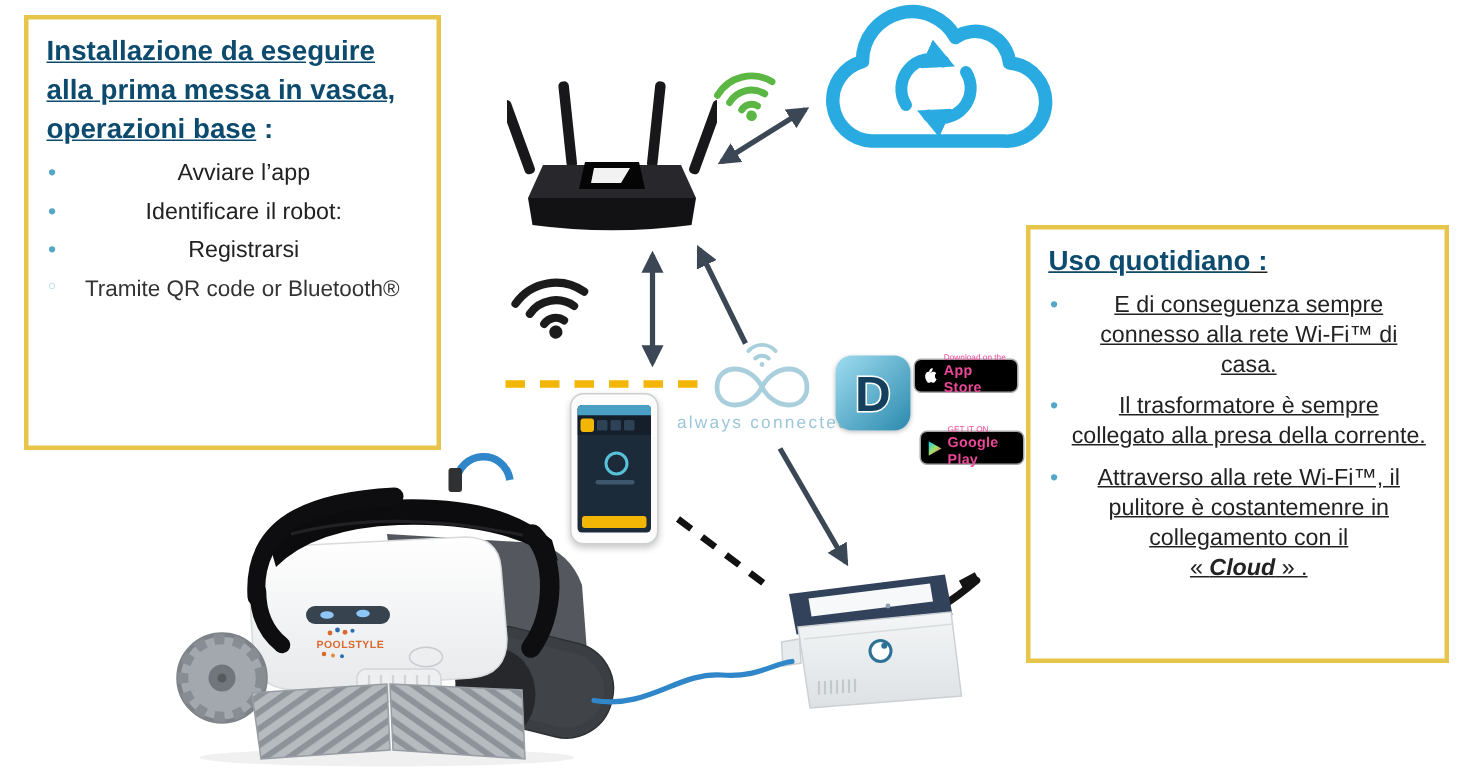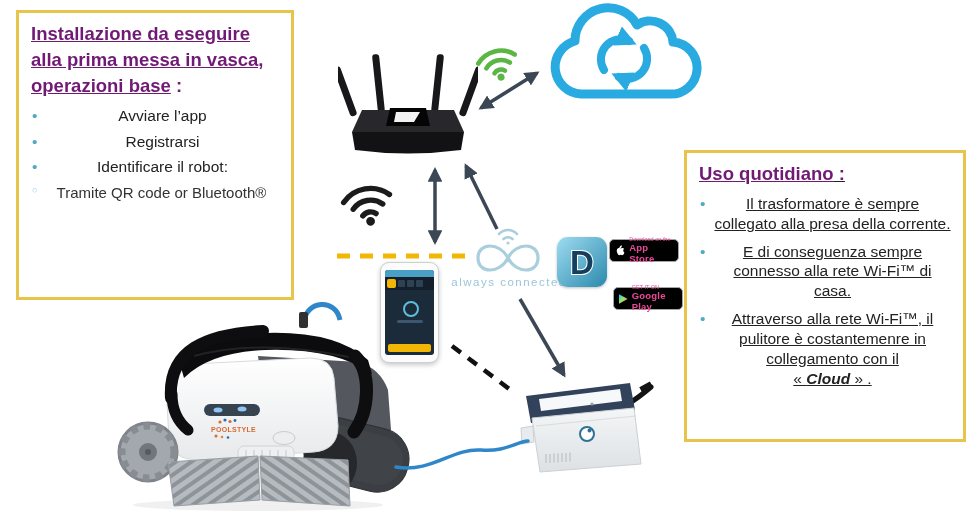--- a/index.html
+++ b/index.html
@@ -4,21 +4,21 @@
 <style>
   html,body { margin:0; padding:0; background:#fff; }
   .stage { position:relative; width:980px; height:514px; background:#fff; overflow:hidden;
            font-family:"Liberation Sans", sans-serif; color:#222; }
 
   
   .info-box { position:absolute; background:#fff; border:3px solid #E7C54B; box-sizing:border-box;
               padding:8px 12px; z-index:10; }
   #install-box { left:16px; top:10px; width:278px; height:290px; }
   #daily-box   { left:684px; top:150px; width:282px; height:292px;text-decoration:underline; }
-  .box-title { font-weight:bold; font-size:18.5px; line-height:1.4; color:#701a75; }
+  .box-title { font-weight:bold; font-size:18.5px; line-height:1.4; color:#0c4a6e; }
   .box-title .u { text-decoration:underline; }
   ul.bullets { list-style:none; margin:7px 0 0 0; padding:0; }
   ul.bullets li { position:relative; padding-left:15px; font-size:15.5px; line-height:1.28;
                   margin-bottom:6px; white-space:pre-line;text-align:center; }
   ul.bullets li::before { content:"•"; position:absolute; left:1px; top:0; color:#55A8C5; }
   ul.bullets li.sub { font-size:15px; padding-left:13px; margin-bottom:6px; color:#333; }
   ul.bullets li.sub::before { content:"○"; font-size:9px; color:#9CCFE0; top:2px; }
   #daily-box ul.bullets li { margin-bottom:8px; }
   .cloud-line { display:block; }
 
@@ -83,31 +83,31 @@
     <line x1="520" y1="299" x2="564" y2="375" stroke="#3B4755" stroke-width="3.5" marker-end="url(#ah)"></line>
     <line x1="452" y1="346" x2="512" y2="391" stroke="#111" stroke-width="4.5" stroke-dasharray="11 9"></line>
     <line x1="337" y1="256" x2="466" y2="256" stroke="#F2B705" stroke-width="5" stroke-dasharray="13 10"></line>
     <path d="M396,467 C432,473 452,448 481,450 C505,452 516,442 528,441" stroke="#2F86C8" stroke-width="3.5" fill="none" stroke-linecap="round"></path>
   </svg>
 
   <div class="info-box" id="install-box">
     <div class="box-title"><span class="u">Installazione da eseguire alla prima messa in vasca, operazioni base</span><span> :</span></div>
     <ul class="bullets">
       <li>Avviare l’app</li>
+      <li>Identificare il robot:</li>
       <li>Registrarsi</li>
-      <li>Identificare il robot:</li>
       <li class="sub">Tramite QR code or Bluetooth®</li>
     </ul>
   </div>
 
   <div class="info-box" id="daily-box">
     <div class="box-title"><span class="u">Uso quotidiano</span><span> :</span></div>
     <ul class="bullets">
+      <li>E di conseguenza sempre connesso alla rete Wi-Fi™ di casa.</li>
       <li>Il trasformatore è sempre collegato alla presa della corrente.</li>
-      <li>E di conseguenza sempre connesso alla rete Wi-Fi™ di casa.</li>
       <li><span>Attraverso alla rete Wi-Fi™, il pulitore è costantemenre in collegamento con il</span><span class="cloud-line"><span>« </span><b><i>Cloud</i></b><span> » .</span></span></li>
     </ul>
   </div>
 
   <svg class="art" id="router" width="140" height="114" viewBox="0 0 140 114">
     <g fill="#18181b">
       <rect x="12" y="14" width="7" height="52" rx="3" transform="rotate(-20 15.5 64)"></rect>
       <rect x="40" y="4" width="7" height="58" rx="3" transform="rotate(-6 43.5 62)"></rect>
       <rect x="93" y="4" width="7" height="58" rx="3" transform="rotate(6 96.5 62)"></rect>
       <rect x="121" y="14" width="7" height="52" rx="3" transform="rotate(20 124.5 64)"></rect>

